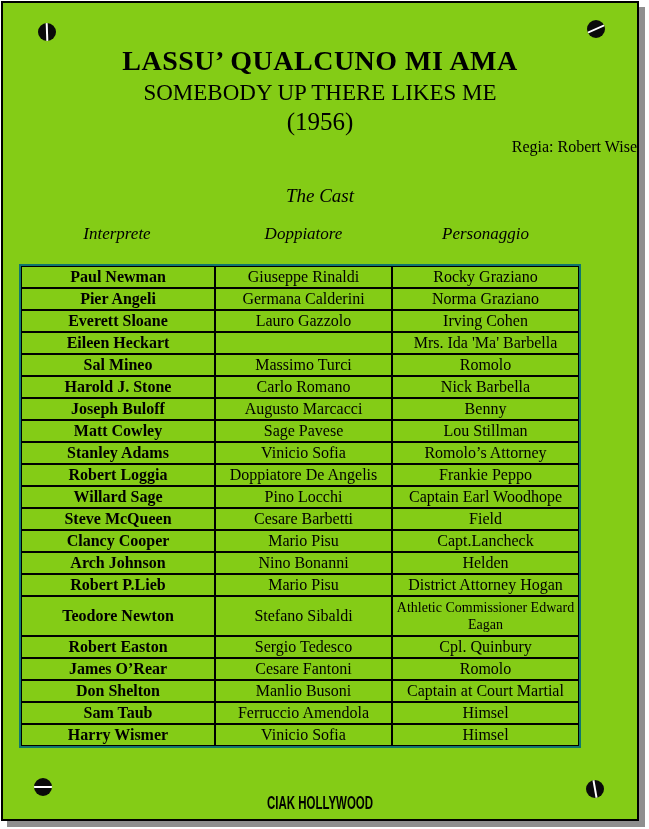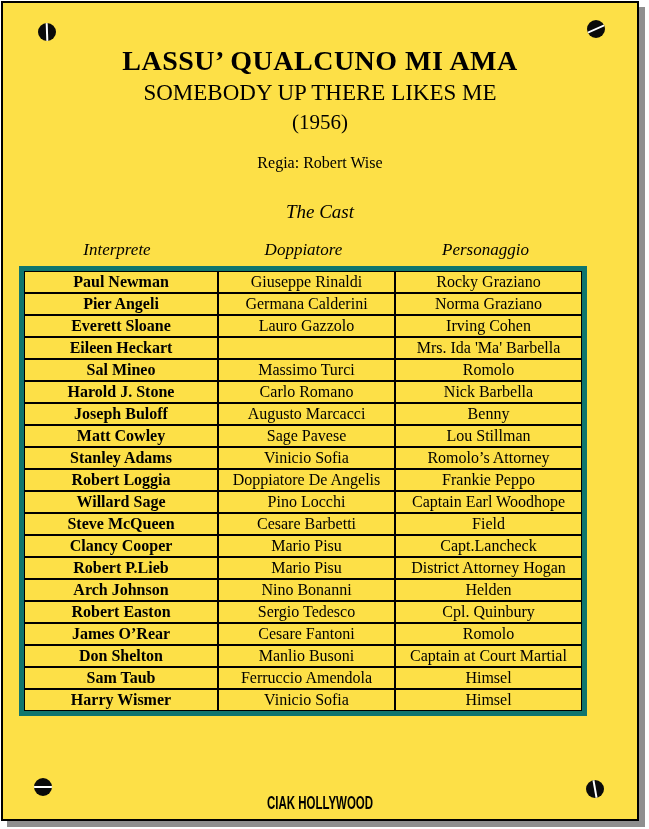--- a/index.html
+++ b/index.html
@@ -10,21 +10,21 @@
     height: 829px;
     font-family: "Liberation Serif", serif;
     color: #000;
   }
   .page {
     position: absolute;
     left: 1px;
     top: 1px;
     width: 634px;
     height: 816px;
-    background: #fde047;
+    background: #84cc16;
     border: 2px solid #000;
     box-shadow: 6px 6px 0 0 #8f8f8f;
   }
   
   .screw {
     position: absolute;
     width: 18px;
     height: 18px;
     background: #0a0a0a;
     border-radius: 50%;
@@ -58,26 +58,26 @@
   }
   .title-en {
     margin-top: 2px;
     text-align: center;
     font-size: 23px;
     line-height: 28px;
   }
   .year {
     margin-top: 2px;
     text-align: center;
-    font-size: 21px;
+    font-size: 25px;
     line-height: 26px;
   }
   .director {
-    margin-top: 18px;
-    text-align: center;
+    margin-top: 2px;
+    text-align: right;
     font-size: 16px;
     line-height: 20px;
   }
   .cast-heading {
     margin-top: 27px;
     text-align: center;
     font-size: 19px;
     line-height: 24px;
     font-style: italic;
   }
@@ -88,24 +88,24 @@
     font-style: italic;
     font-size: 17px;
     line-height: 22px;
   }
   .col-headers span { text-align: center; }
   .col-headers .c1 { width: 196px; }
   .col-headers .c2 { width: 177px; }
   .col-headers .c3 { width: 187px; }
 
   table.cast {
-    margin: 5px 0 0 16px;
+    margin: 19px 0 0 16px;
     border-collapse: separate;
     border-spacing: 0;
-    border: 5px solid #0f766e;
+    border: 2px solid #0f766e;
     table-layout: fixed;
   }
   table.cast td {
     border: 1px solid #000;
     height: 20px;
     padding: 0 2px;
     text-align: center;
     vertical-align: middle;
     font-size: 16px;
     line-height: 18px;
@@ -233,28 +233,33 @@
           <td class="actor">Steve McQueen</td>
           <td class="dubber">Cesare Barbetti</td>
           <td class="character">Field</td>
         </tr>
         <tr>
           <td class="actor">Clancy Cooper</td>
           <td class="dubber">Mario Pisu</td>
           <td class="character small">Capt.Lancheck</td>
         </tr>
         <tr>
+          <td class="actor">Arch Johnson</td>
+          <td class="dubber">Nino Bonanni</td>
+          <td class="character">Helden</td>
+        </tr>
+        <tr>
           <td class="actor">Robert P.Lieb</td>
           <td class="dubber">Mario Pisu</td>
           <td class="character">District Attorney Hogan</td>
         </tr>
-        <tr>
-          <td class="actor">Arch Johnson</td>
-          <td class="dubber">Nino Bonanni</td>
-          <td class="character">Helden</td>
+        <tr class="tall">
+          <td class="actor">Teodore Newton</td>
+          <td class="dubber">Stefano Sibaldi</td>
+          <td class="character">Athletic Commissioner Edward Eagan</td>
         </tr>
         <tr>
           <td class="actor">Robert Easton</td>
           <td class="dubber">Sergio Tedesco</td>
           <td class="character">Cpl. Quinbury</td>
         </tr>
         <tr>
           <td class="actor">James O’Rear</td>
           <td class="dubber">Cesare Fantoni</td>
           <td class="character">Romolo</td>

